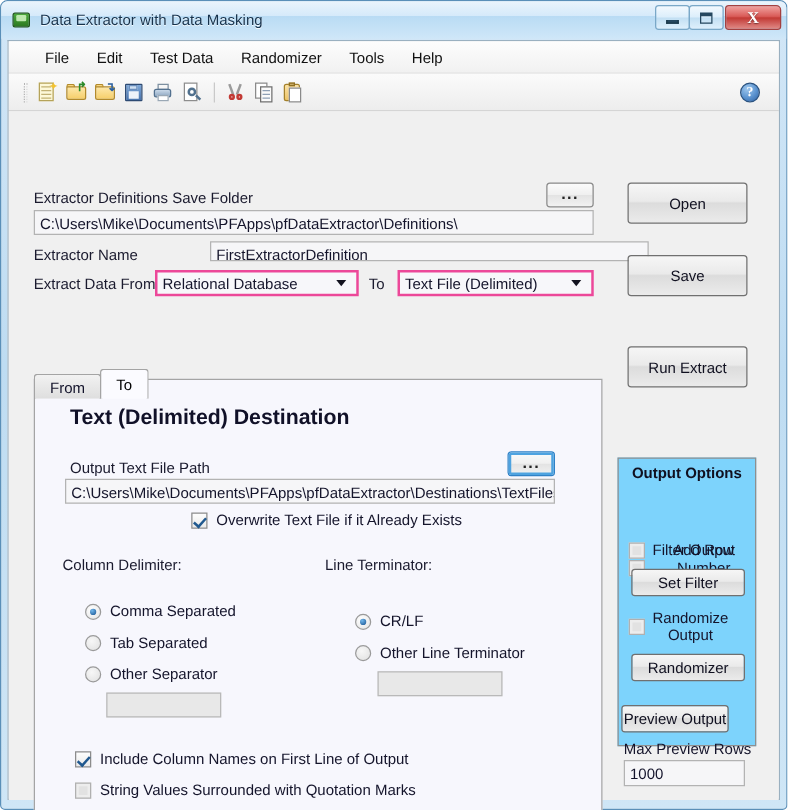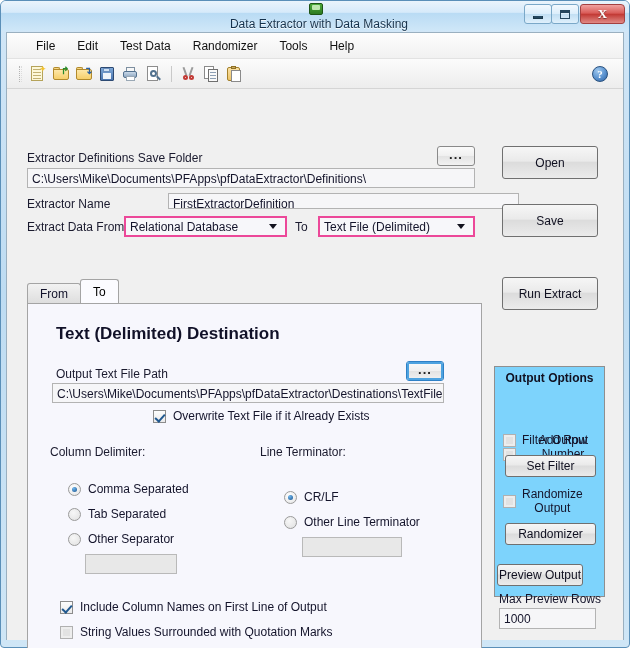--- a/index.html
+++ b/index.html
@@ -23,21 +23,20 @@
 
   
   #titlebar {
     position: absolute; left: 0; top: 0;
     width: 628px; height: 30px;
     display: flex; align-items: center;
     padding-left: 8px;
     border-radius: 5px 5px 0 0;
     background: linear-gradient(to bottom,
       #eaf4fc 0%, #d6eafa 38%, #b9dbf4 40%, #cfe7f8 100%);
-    flex-direction: column;
   }
   #app-icon {
     width: 16px; height: 16px;
     margin-right: 7px;
     position: relative;
     flex: 0 0 auto;
   }
   #app-icon .body {
     position: absolute; left: 1px; top: 2px;
     width: 14px; height: 12px;
@@ -204,21 +203,21 @@
     background: linear-gradient(to bottom, #f6f6f6 0%, #eaeaea 45%, #dcdcdc 50%, #ebebeb 100%);
     border: 1px solid #707070;
     border-radius: 3px;
     font-size: 12px; color: #101020;
     display:flex; align-items:center; justify-content:center;
     cursor: default;
     font-family: "Liberation Sans", sans-serif;
   }
 
   
-  #tabstrip { position:absolute; left: 20px; top: 192px; display:flex; align-items:flex-end; height: 22px; z-index: 3;}
+  #tabstrip { position:absolute; left: 20px; top: 208px; display:flex; align-items:flex-end; height: 22px; z-index: 3;}
   .tab {
     font-size: 12px; color: #12122a;
     padding: 3px 12px 3px 12px;
     border: 1px solid #a4a4a4;
     border-bottom: none;
     border-radius: 3px 3px 0 0;
     background: linear-gradient(to bottom, #f2f2f2, #dedede);
     cursor: default;
     margin-right: -1px;
     height: 20px;

